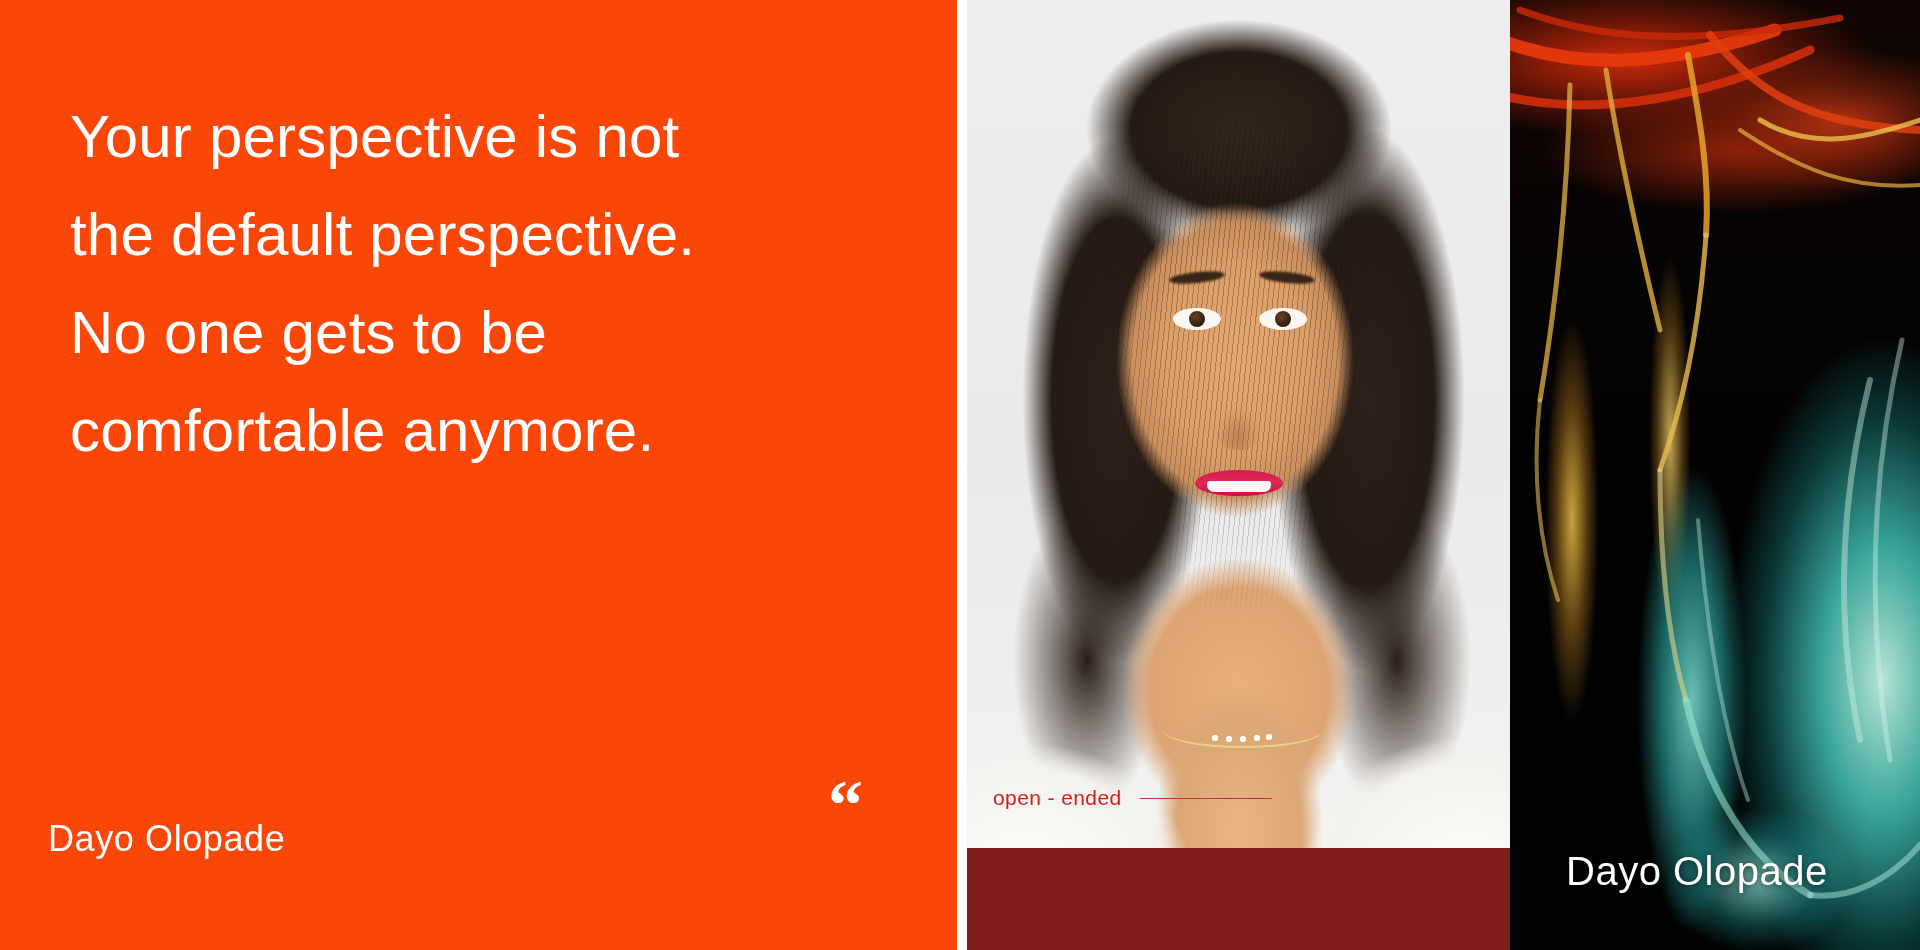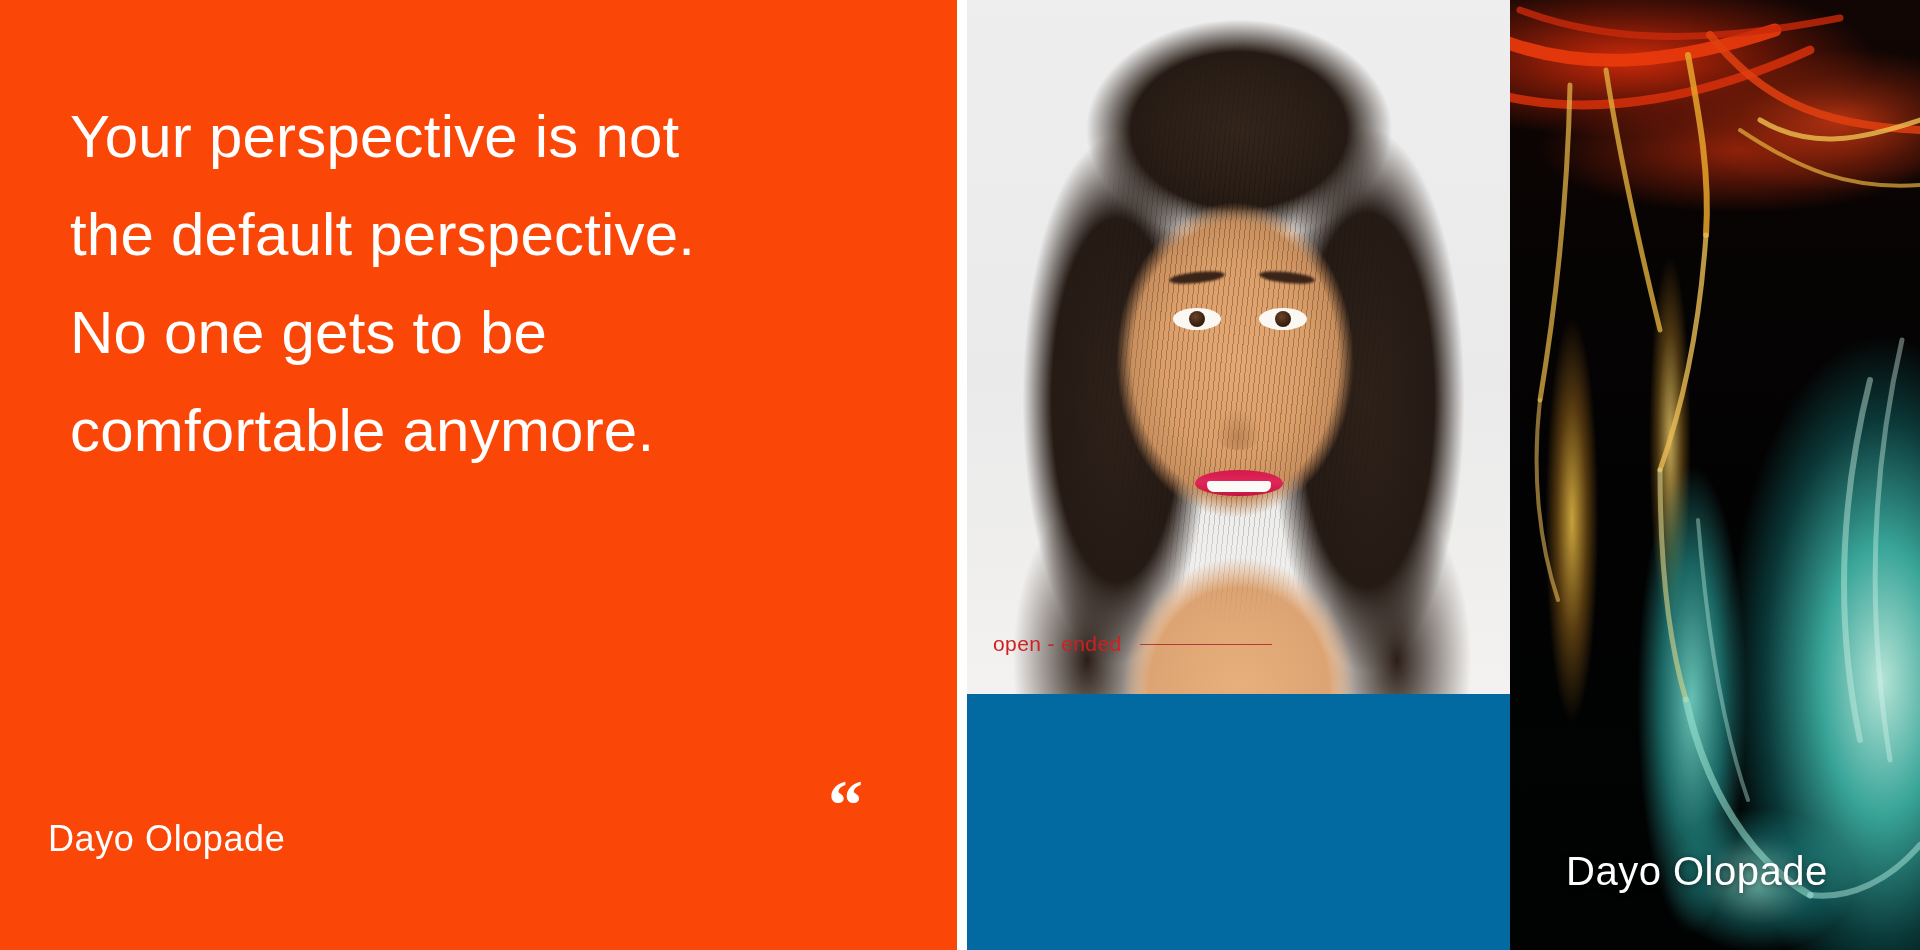--- a/index.html
+++ b/index.html
@@ -11,21 +11,21 @@
     width: 1920px;
     height: 950px;
     overflow: hidden;
     font-family: "Liberation Sans", sans-serif;
   }
   .stage {
     position: relative;
     width: 1920px;
     height: 950px;
     display: flex;
-    background: #0369a1;
+    background: #7f1d1d;
   }
 
   
   .quote-panel {
     position: relative;
     width: 957px;
     height: 950px;
     background: #fa4607;
     flex: 0 0 957px;
     overflow: hidden;
@@ -70,21 +70,21 @@
     flex: 0 0 10px;
     height: 950px;
     background: #ffffff;
   }
 
   
   .portrait-panel {
     position: relative;
     flex: 0 0 543px;
     width: 543px;
-    height: 694px;
+    height: 848px;
     overflow: hidden;
     background: #ececec;
   }
   .portrait-art {
     position: absolute;
     inset: 0;
     background:
       
       radial-gradient(ellipse 230px 190px at 60px 880px, #fdfdfb 0%, #f4f2ee 58%, rgba(244,242,238,0) 72%),
       radial-gradient(ellipse 230px 200px at 500px 880px, #fdfdfb 0%, #f3f1ed 58%, rgba(243,241,237,0) 72%),

